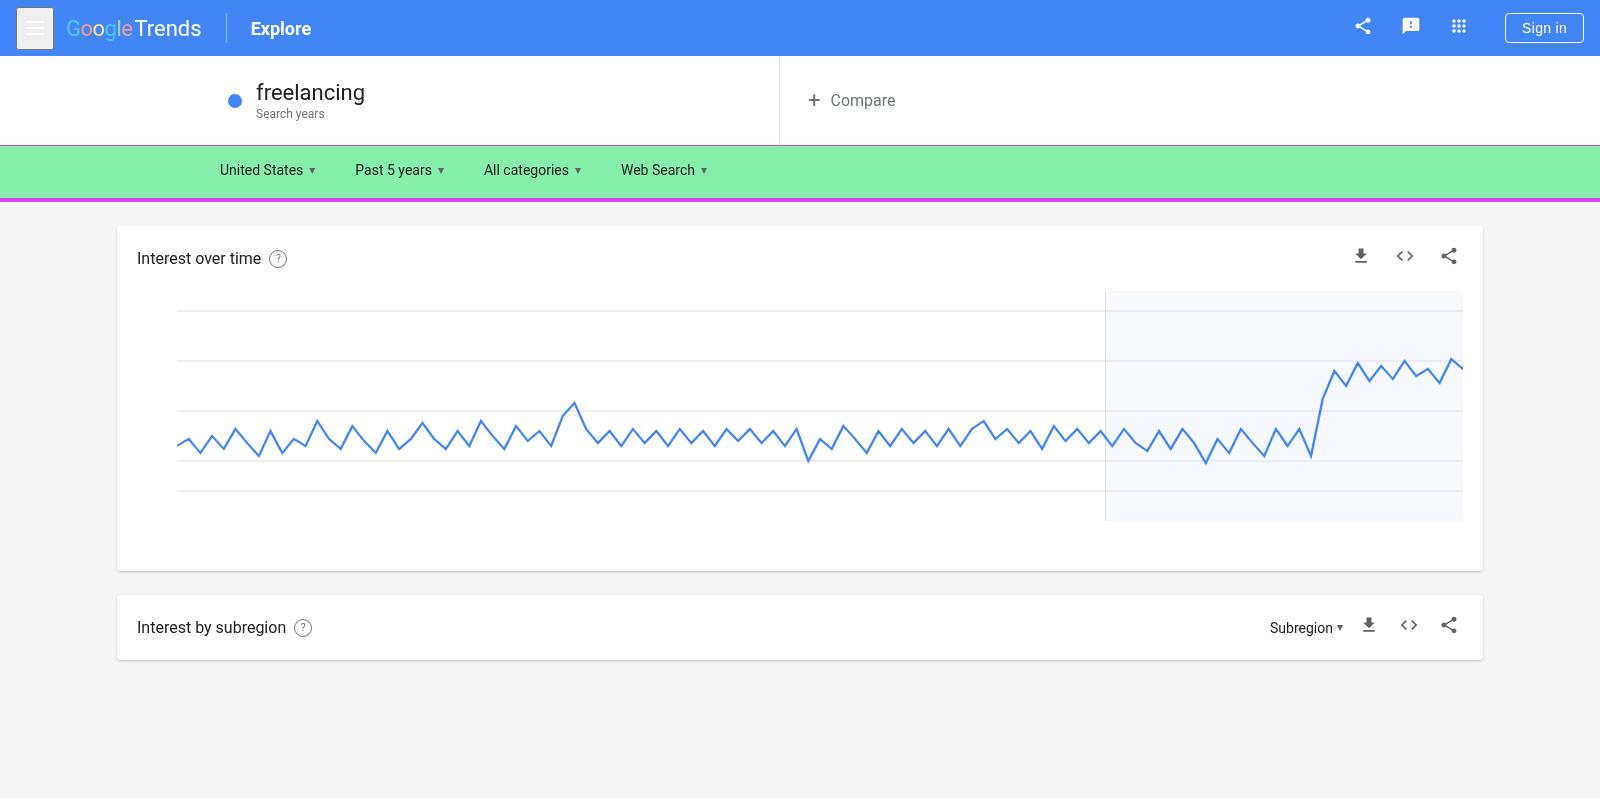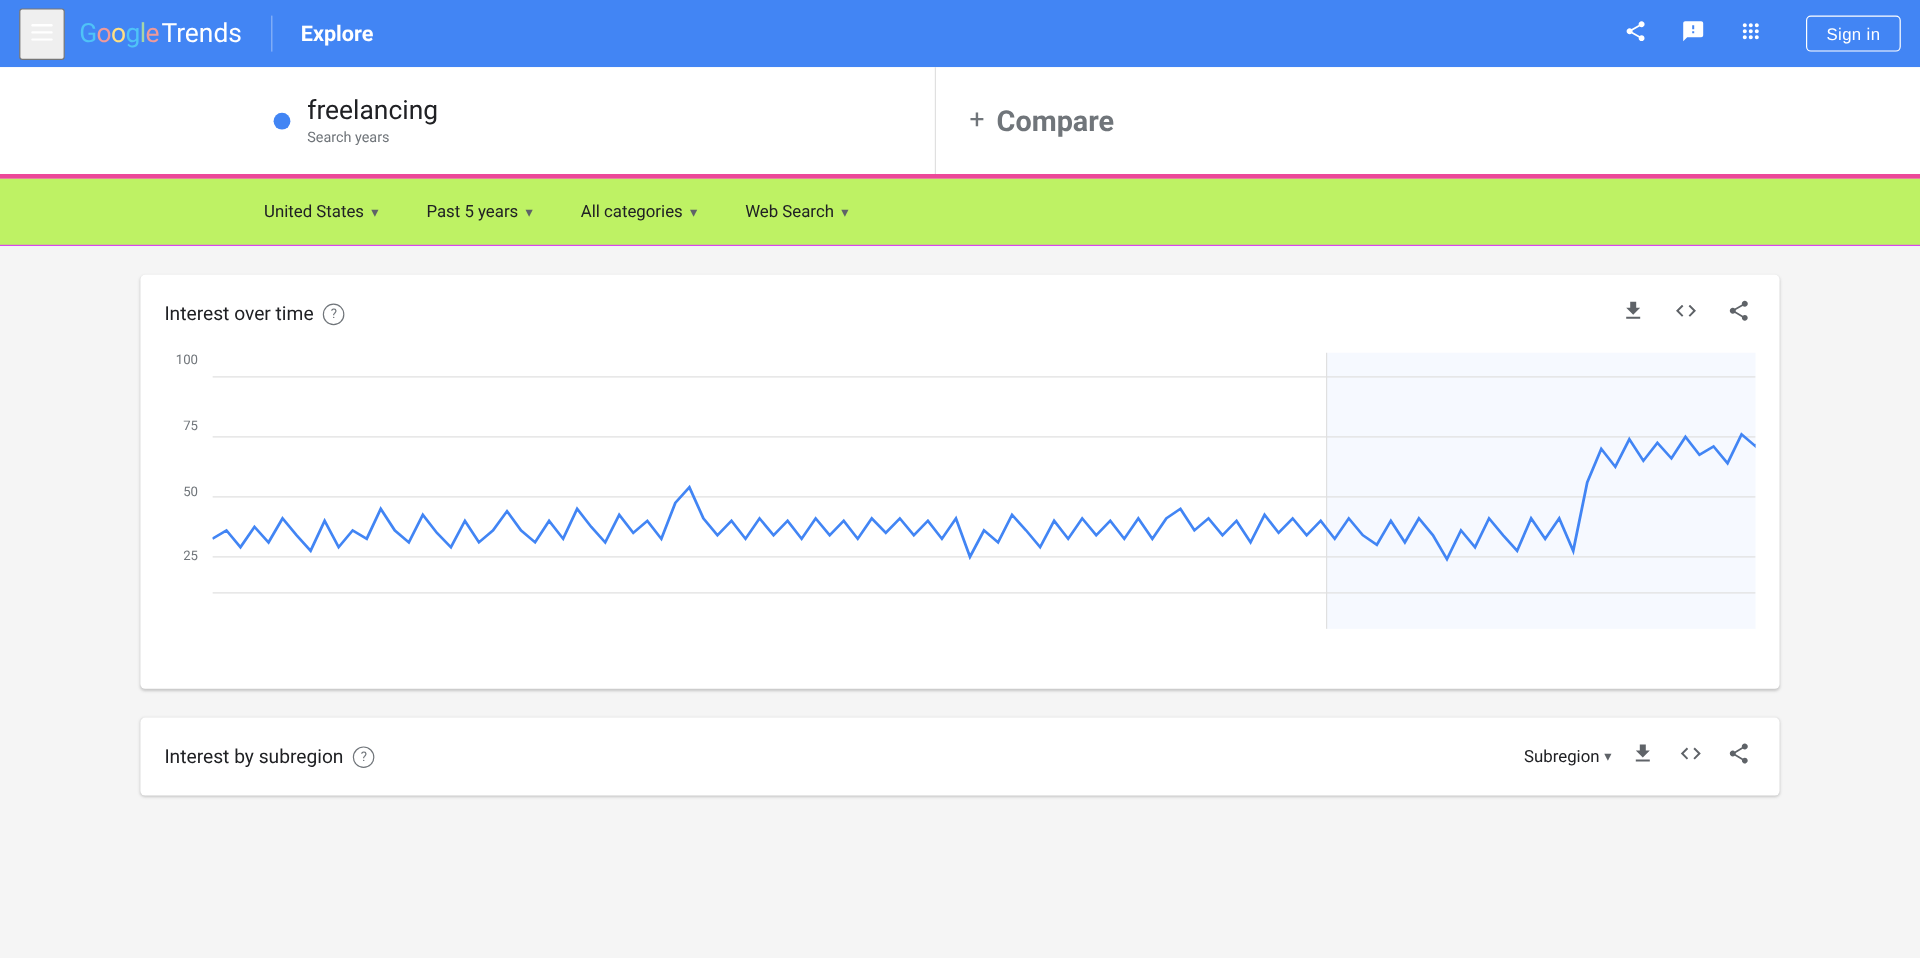--- a/index.html
+++ b/index.html
@@ -31,21 +31,21 @@
       font-size: 14px;
       font-weight: 500;
       cursor: pointer;
       letter-spacing: 0.3px;
       margin-left: 16px;
     }
 
     
     .search-section {
       background: white;
-      border-bottom: 4px solid #ec4899;
+      border-bottom: 1px solid #ec4899;
       display: flex;
       align-items: stretch;
     }
     .search-left-spacer { width: 200px; flex-shrink: 0; }
     .search-term-box {
       flex: 1;
       max-width: 580px;
       padding: 24px 28px;
       border-right: 1px solid #e0e0e0;
       display: flex;
@@ -59,30 +59,30 @@
     .compare-box {
       flex: 1;
       padding: 24px 28px;
       display: flex;
       align-items: center;
       gap: 10px;
       cursor: pointer;
       color: #70757a;
     }
     .compare-plus { font-size: 22px; color: #70757a; }
-    .compare-text { font-size: 24px; color: #70757a; font-weight: bold; }
+    .compare-text { font-size: 16px; color: #70757a; }
     .search-right-spacer { width: 200px; flex-shrink: 0; }
 
     
     .filters-section {
-      background: #bef264;
-      border-bottom: 1px solid #d946ef;
+      background: #86efac;
+      border-bottom: 4px solid #d946ef;
       padding: 0 200px;
       display: flex;
-      align-items: flex-start;
+      align-items: flex-end;
       gap: 0;
       height: 56px;
     }
     .filter-btn {
       display: flex;
       align-items: center;
       gap: 6px;
       padding: 0 20px;
       height: 56px;
       border: none;
@@ -281,27 +281,20 @@
               980,108 990,80 1000,95 1010,72 1020,90 1030,75 1040,88 1050,70 1060,85 
               1070,78 1080,92 1090,68 1100,78 1110,60 1120,75 1130,45 1140,65 1150,80 
               1160,62 1170,75 1180,58 1190,70 1200,55 1210,68 1220,50 1230,65 1240,72 
               1250,55 1260,68 1270,82 1280,60 1290,72 1300,55 1310,25 1320,68 1330,55 
               1340,72 1350,58 1360,70 1370,55 1380,65 1390,80 1400,60 1410,75 1420,88 
               1430,65 1440,78 1450,90 1460,72 1470,85 1480,68 1490,80 1500,62 1510,75 
               1520,58 1530,70 1540,55 1550,68
             "></polyline>
         </svg>
 
-        <div class="y-axis" style="position:absolute;left:0;top:0;height:calc(100%-30px);display:flex;flex-direction:column;justify-content:space-between;width:36px;padding-bottom:30px;">
-          <span style="font-size:11px;color:#70757a;text-align:right;display:block;line-height:1;">100</span>
-          <span style="font-size:11px;color:#70757a;text-align:right;display:block;line-height:1;">75</span>
-          <span style="font-size:11px;color:#70757a;text-align:right;display:block;line-height:1;">50</span>
-          <span style="font-size:11px;color:#70757a;text-align:right;display:block;line-height:1;">25</span>
-          <span style="font-size:11px;color:transparent;display:block;line-height:1;">0</span>
-        </div>
       </div>
 
     </div>
   </div>
 
   <div class="card">
     <div class="card-header">
       <div class="card-title-group">
         <span class="card-title">Interest by subregion</span>
         <div class="card-help">?</div>

